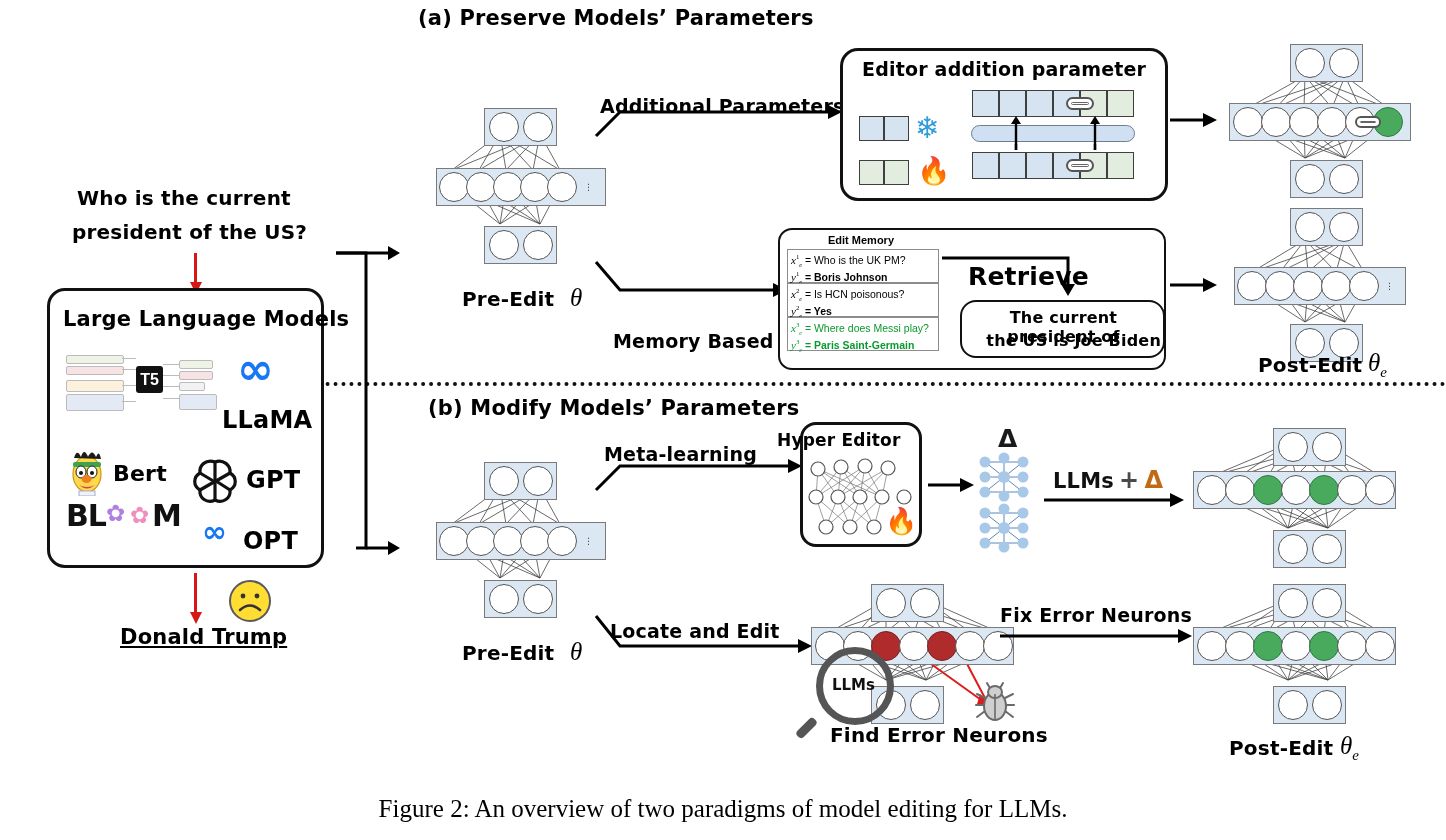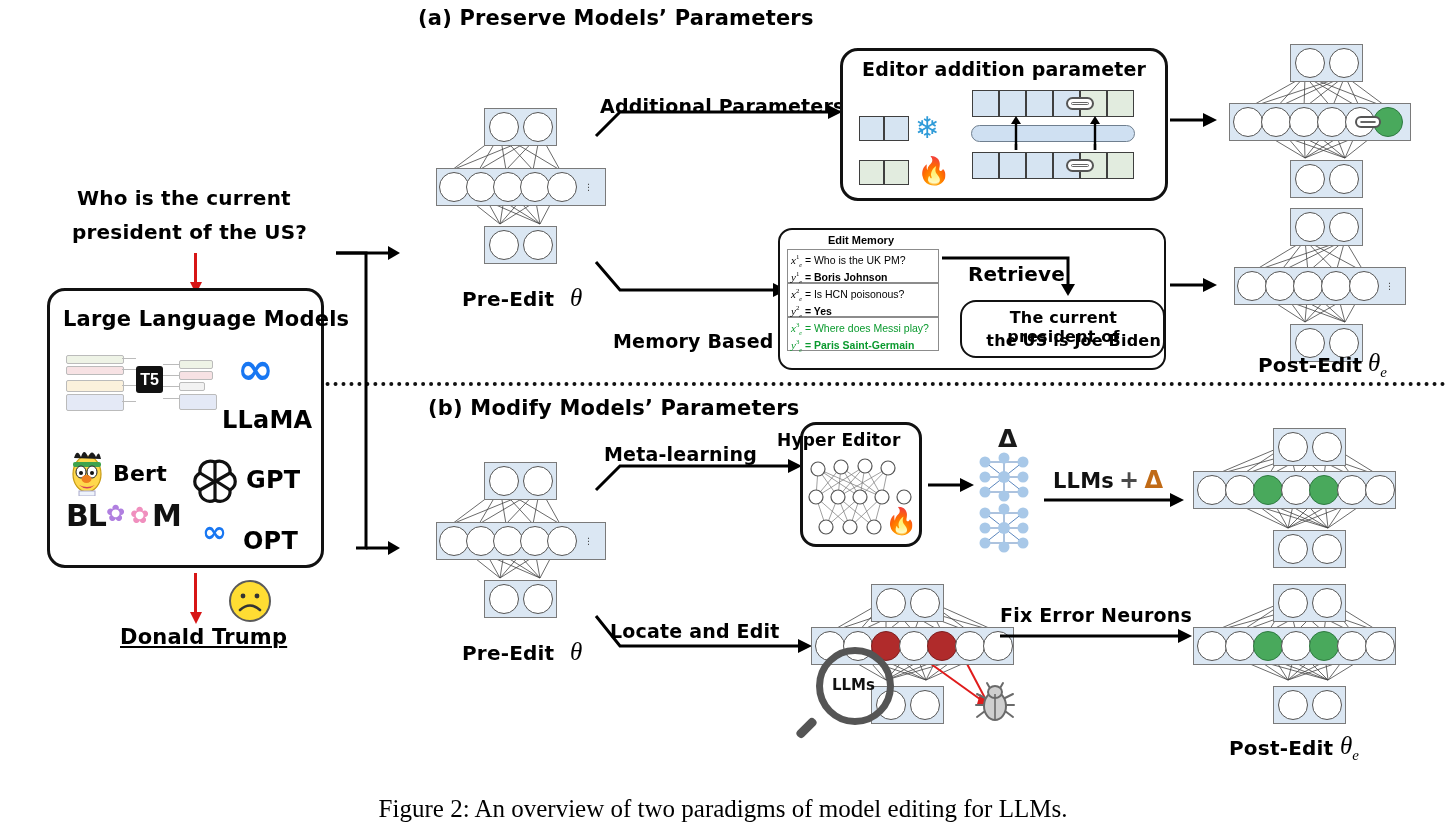--- a/index.html
+++ b/index.html
@@ -369,21 +369,21 @@
   </div>
   <div class="mem-row abs" style="left:787px; top:283px; width:152px; height:34px;">
     <div><span class="k">x<sup>2</sup><sub>e</sub></span> <span>= Is HCN poisonous?</span></div>
     <div><span class="k">y<sup>2</sup><sub>e</sub></span> <span class="v">= Yes</span></div>
   </div>
   <div class="mem-row green abs" style="left:787px; top:317px; width:152px; height:34px;">
     <div><span class="k">x<sup>3</sup><sub>e</sub></span> <span>= Where does Messi play?</span></div>
     <div><span class="k">y<sup>3</sup><sub>e</sub></span> <span class="v">= Paris Saint-Germain</span></div>
   </div>
 
-  <div class="abs hand" style="left:968px; top:262px; font-size:20px;">Retrieve</div>
+  <div class="abs hand" style="left:968px; top:262px; font-size:25px;">Retrieve</div>
   <svg class="ov" width="1446" height="840">
     <path d="M942 258 L1068 258 L1068 286" stroke="#000" stroke-width="3" fill="none"></path>
     <polygon points="1061,284 1075,284 1068,296" fill="#000"></polygon>
   </svg>
 
   <div class="rbox-thin abs" style="left:960px; top:300px; width:205px; height:58px; border-radius:16px;"></div>
   <div class="abs hand" style="left:966px; top:308px; width:195px; text-align:center; font-size:16px;">The current president of</div>
   <div class="abs hand" style="left:966px; top:331px; width:195px; text-align:right; font-size:16px;">the US is Joe Biden</div>
 
   <svg class="ov" width="1446" height="840">
@@ -780,20 +780,21 @@
         <line x1="32" y1="31" x2="40" y2="37"></line>
         <line x1="18" y1="10" x2="14" y2="3"></line>
           <line x1="26" y1="10" x2="30" y2="3"></line>
       </g>
       <ellipse cx="22" cy="26" rx="11" ry="14" fill="#cfcfcf" stroke="#6a6a6a" stroke-width="2"></ellipse>
       <ellipse cx="22" cy="12" rx="7" ry="6" fill="#cfcfcf" stroke="#6a6a6a" stroke-width="2"></ellipse>
       <line x1="22" y1="14" x2="22" y2="40" stroke="#6a6a6a" stroke-width="1.6"></line>
     </svg>
   </div>
 
+  <div class="abs hand" style="left:830px; top:723px; font-size:20px;">Find Error Neurons</div>
 
   <div class="abs hand" style="left:1000px; top:604px; font-size:19px;">Fix Error Neurons</div>
   <svg class="ov" width="1446" height="840">
     <line x1="1000" y1="636" x2="1180" y2="636" stroke="#000" stroke-width="3"></line>
     <polygon points="1178,629 1192,636 1178,643" fill="#000"></polygon>
   </svg>
 
   <div>
     <svg class="ov" width="1446" height="840">
       <g stroke="#444" stroke-width="0.8" fill="none">

